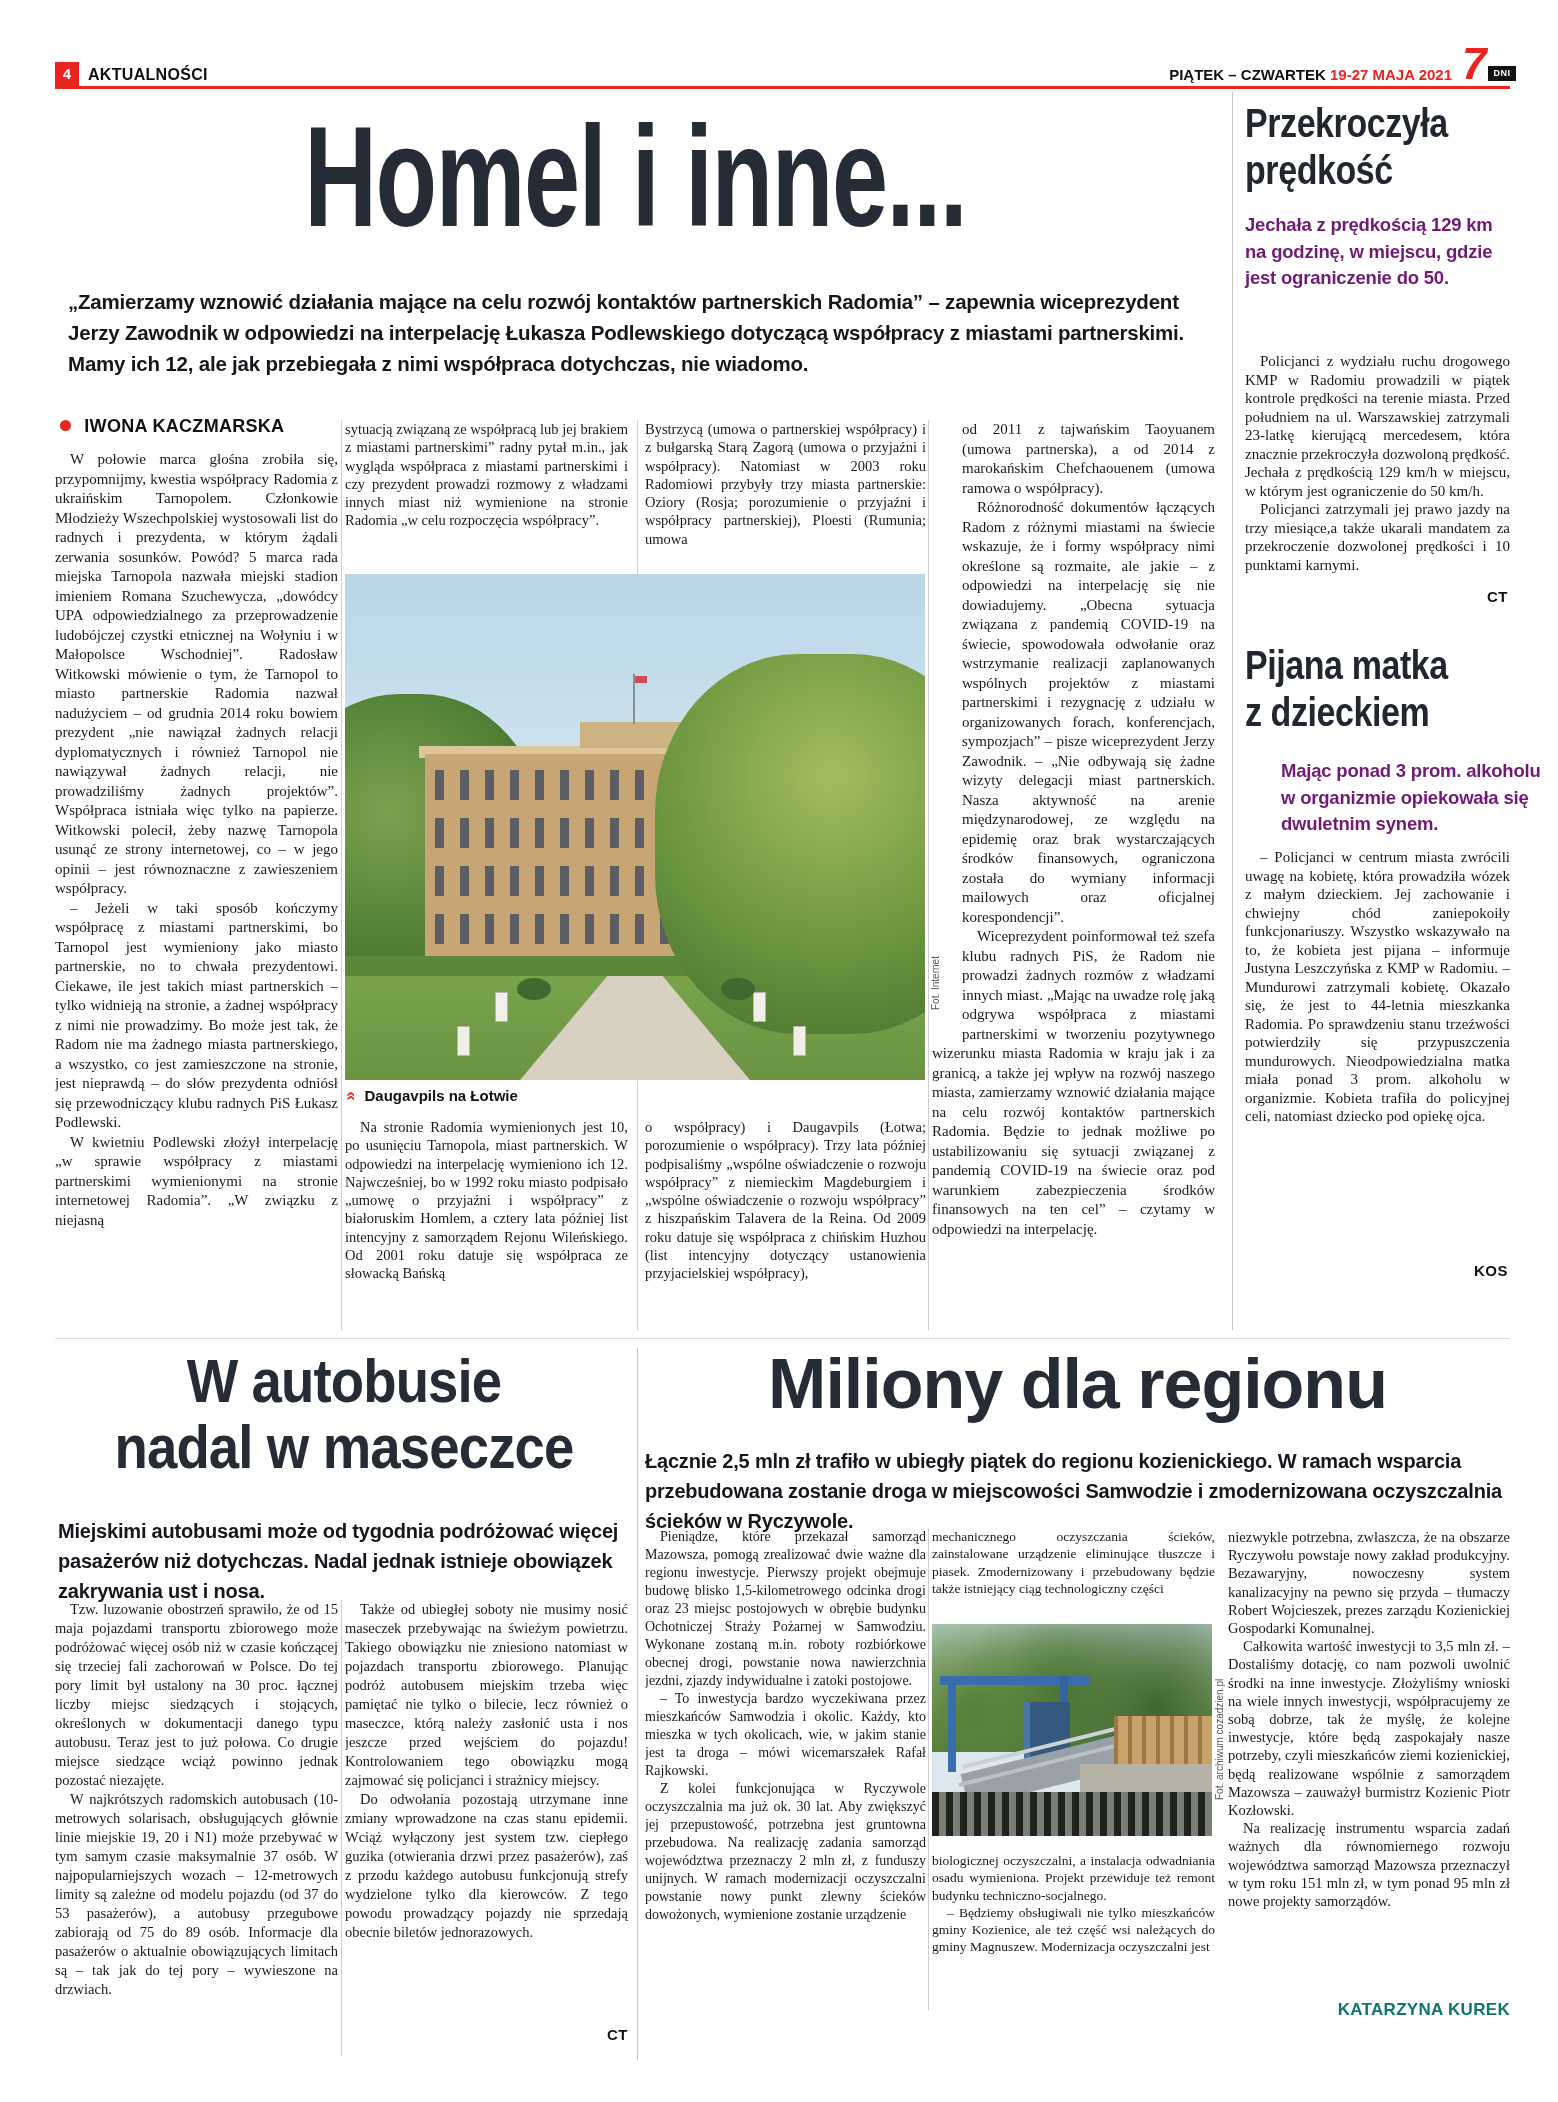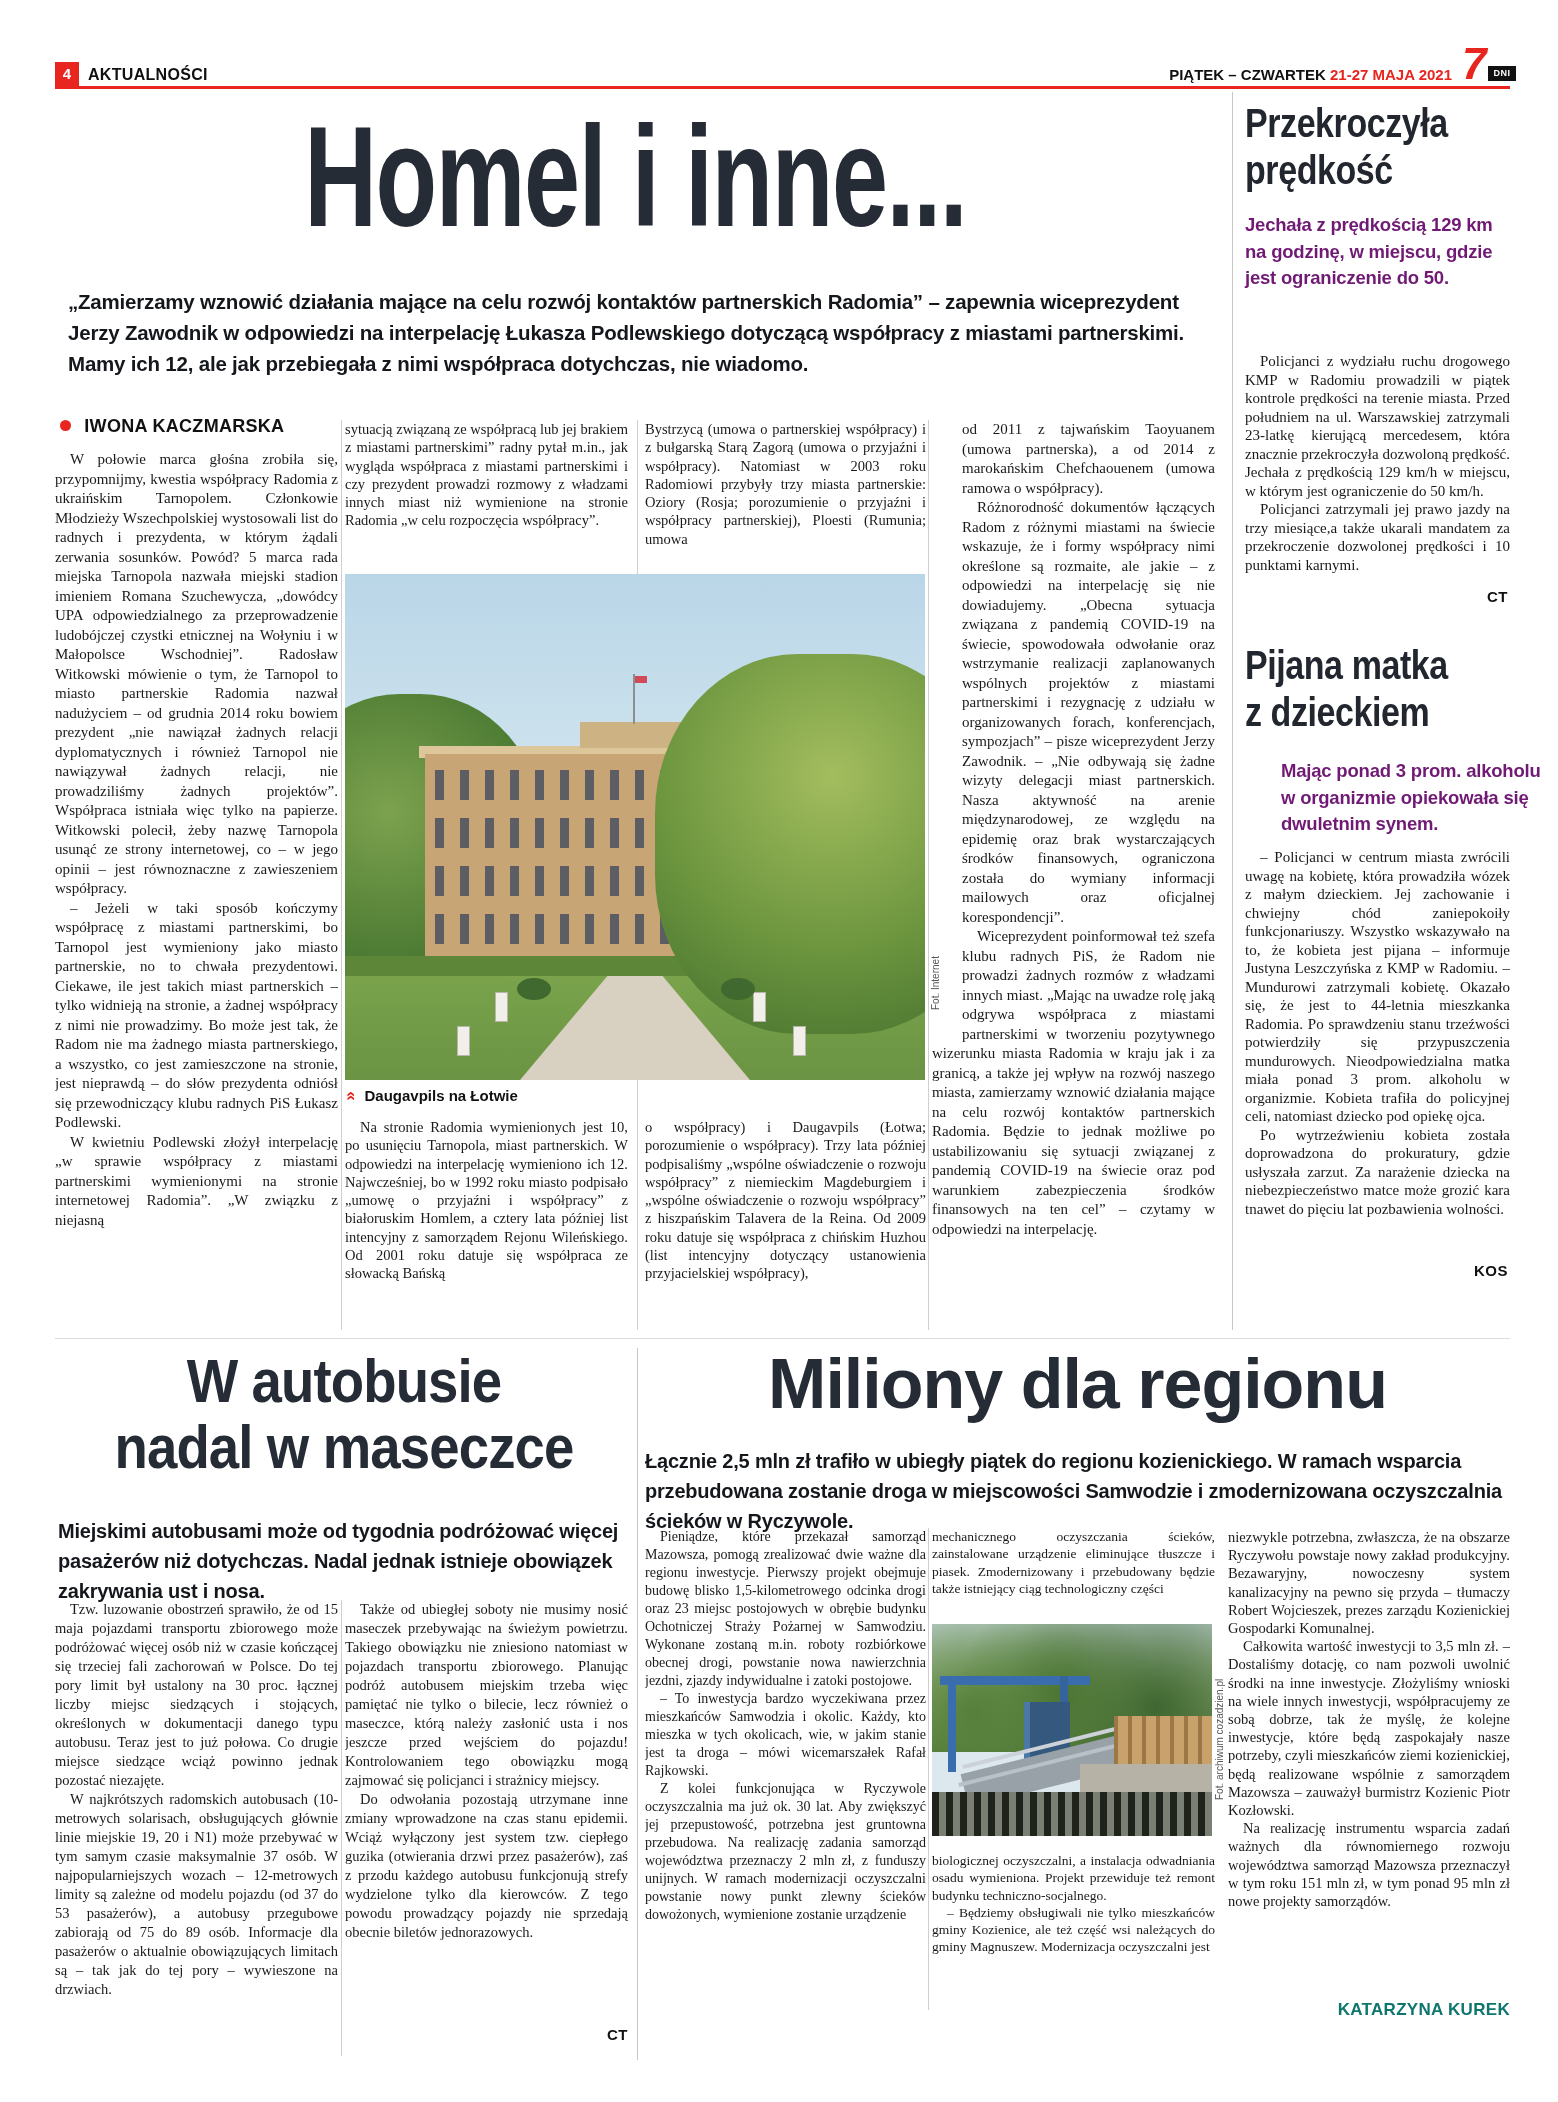--- a/index.html
+++ b/index.html
@@ -104,21 +104,21 @@
 </style>
 </head>
 <body>
 
 <div class="page">
 
   <div class="abs numbox" style="left:55px;top:62px;">4</div>
   <div class="abs section-label" style="left:88px;top:66px;">AKTUALNOŚCI</div>
   <div class="abs dateline" style="right:106px;top:66px;">
     <span>PIĄTEK – CZWARTEK</span>
-    <span class="red">21-27 MAJA 2021</span>
+    <span class="red">19-27 MAJA 2021</span>
   </div>
   <div class="abs" style="left:1462px;top:44px;width:70px;height:42px;">
     <span class="logo7">7</span>
     <span class="abs dnibox" style="left:26px;top:22px;">DNI</span>
   </div>
   <div class="abs redrule" style="left:55px;top:86px;width:1455px;height:3px;"></div>
 
   <div class="abs mainhead" style="left:55px;top:106px;">
     <span>Homel i inne...</span>
   </div>
@@ -200,21 +200,20 @@
   </div>
   <div class="abs sign" style="left:1245px;top:588px;width:263px;">CT</div>
 
   <div class="abs sbtitle" style="left:1245px;top:642px;">
     <div>Pijana matka</div>
     <div>z dzieckiem</div>
   </div>
   <div class="abs sblead" style="left:1245px;top:758px;width:263px;margin-left:36px;">Mając ponad 3 prom. alkoholu w organizmie opiekowała się dwuletnim synem.</div>
   <div class="abs serif t15s" style="left:1245px;top:848px;width:265px;height:402px;">
     <p class="ind">– Policjanci w centrum miasta zwrócili uwagę na kobietę, która prowadziła wózek z małym dzieckiem. Jej zachowanie i chwiejny chód zaniepokoiły funkcjonariuszy. Wszystko wskazywało na to, że kobieta jest pijana – informuje Justyna Leszczyńska z KMP w Radomiu. – Mundurowi zatrzymali kobietę. Okazało się, że jest to 44-letnia mieszkanka Radomia. Po sprawdzeniu stanu trzeźwości potwierdziły się przypuszczenia mundurowych. Nieodpowiedzialna matka miała ponad 3 prom. alkoholu w organizmie. Kobieta trafiła do policyjnej celi, natomiast dziecko pod opiekę ojca.</p>
-    <p class="ind">Po wytrzeźwieniu kobieta została doprowadzona do prokuratury, gdzie usłyszała zarzut. Za narażenie dziecka na niebezpieczeństwo matce może grozić kara tnawet do pięciu lat pozbawienia wolności.</p>
   </div>
   <div class="abs sign" style="left:1245px;top:1262px;width:263px;">KOS</div>
 
   <div class="hair-h" style="left:55px;top:1338px;width:1455px;"></div>
   <div class="hair-v" style="left:637px;top:1348px;height:712px;background:#c6c6c6;"></div>
   <div class="hair-v" style="left:341px;top:1600px;height:456px;"></div>
   <div class="hair-v" style="left:928px;top:1528px;height:482px;"></div>
 
   <div class="abs bushead" style="left:55px;top:1348px;">
     <div>W autobusie</div>

